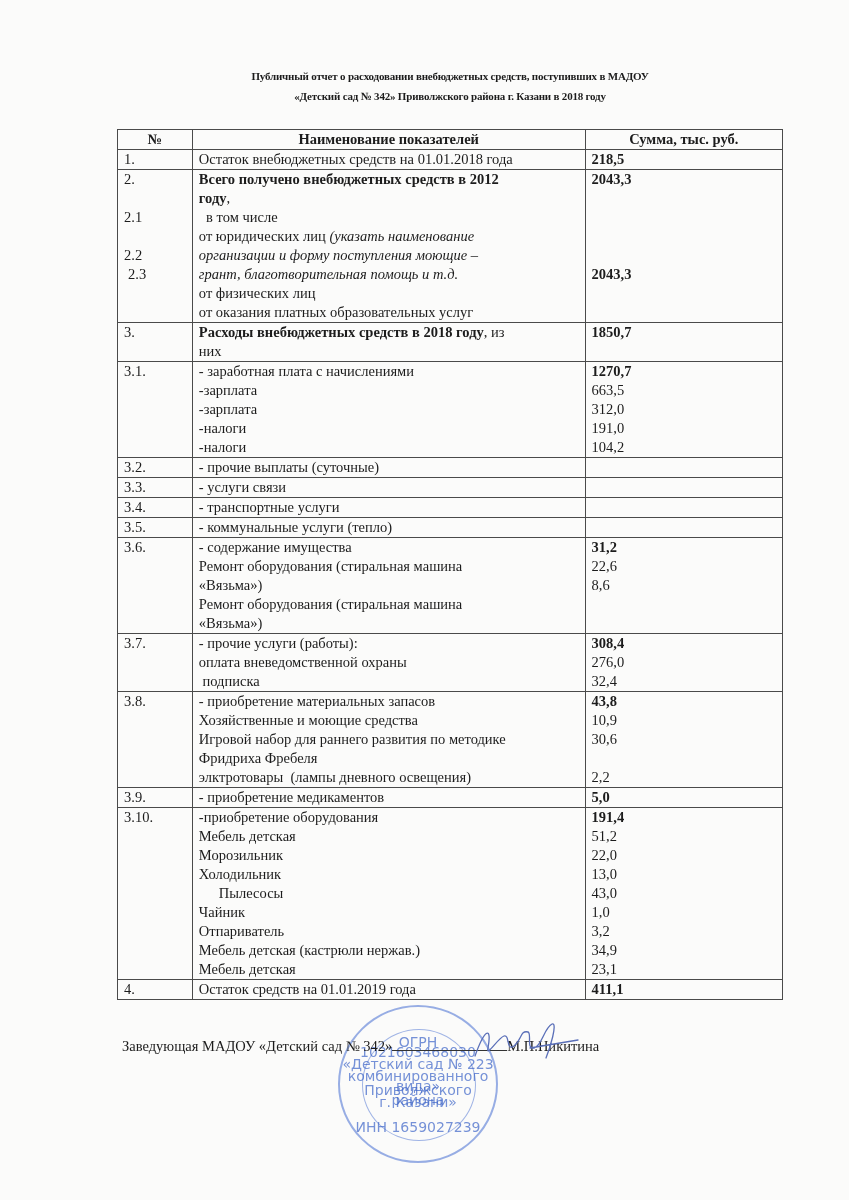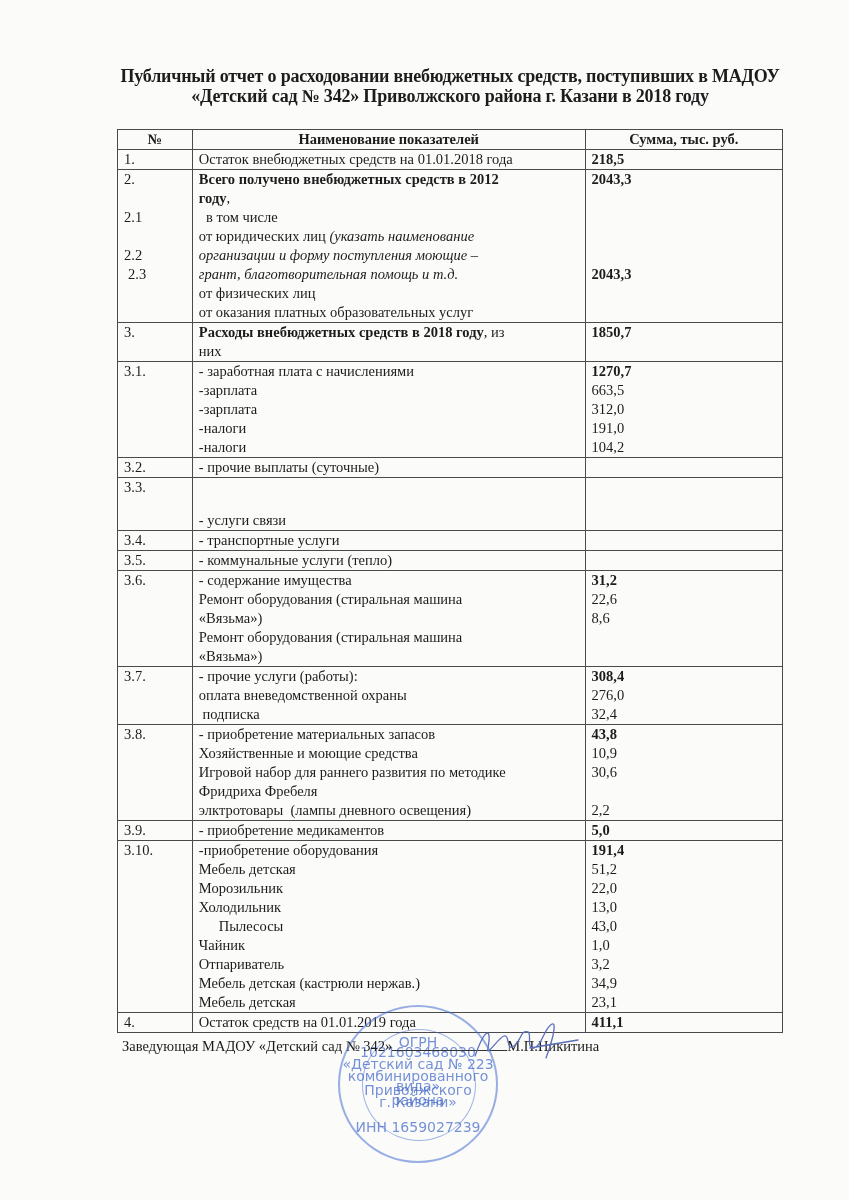--- a/index.html
+++ b/index.html
@@ -2,21 +2,21 @@
 <html><head>
 <meta charset="utf-8">
 <style>
   html, body { margin: 0; padding: 0; }
   body {
     width: 849px; height: 1200px; background: #fbfbfa; position: relative; overflow: hidden;
     font-family: "Liberation Serif", "DejaVu Serif", serif; color: #1c1c1c;
   }
   .title {
     position: absolute; left: 100px; top: 66px; width: 700px; text-align: center;
-    font-weight: bold; font-size: 18px; line-height: 20px; letter-spacing: -0.2px;
+    font-weight: bold; font-size: 11px; line-height: 20px; letter-spacing: -0.2px;
   }
   .title div { white-space: nowrap; }
   table.report {
     position: absolute; left: 117px; top: 129px; width: 666px;
     border-collapse: collapse; font-size: 14.5px; line-height: 19px;
   }
   table.report td, table.report th {
     border: 1px solid #4a4a4a; vertical-align: top; padding: 0 0 0 6px; text-align: left;
   }
   table.report th { font-weight: bold; text-align: center; padding: 0; height: 19px; }
@@ -148,21 +148,21 @@
         </td>
         <td>
           <span class="line b" style="white-space: pre;"></span>
         </td>
       </tr>
     <tr>
         <td>
           <span class="line" style="white-space: pre;">3.3.</span>
         </td>
         <td>
-          <span class="line" style="white-space: pre; margin-top: 33px;">- услуги связи</span>
+          <span class="line" style="white-space: pre;">- услуги связи</span>
         </td>
         <td>
           <span class="line b" style="white-space: pre;"></span>
         </td>
       </tr>
     <tr>
         <td>
           <span class="line" style="white-space: pre;">3.4.</span>
         </td>
         <td>

